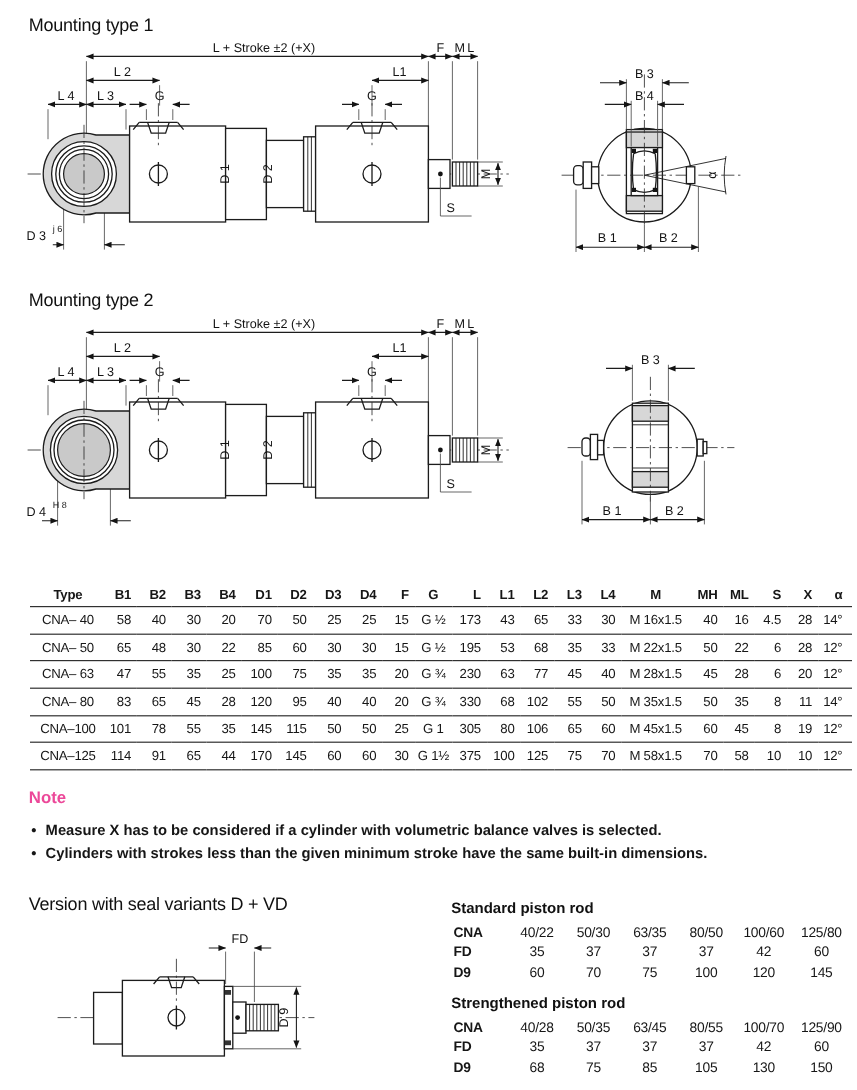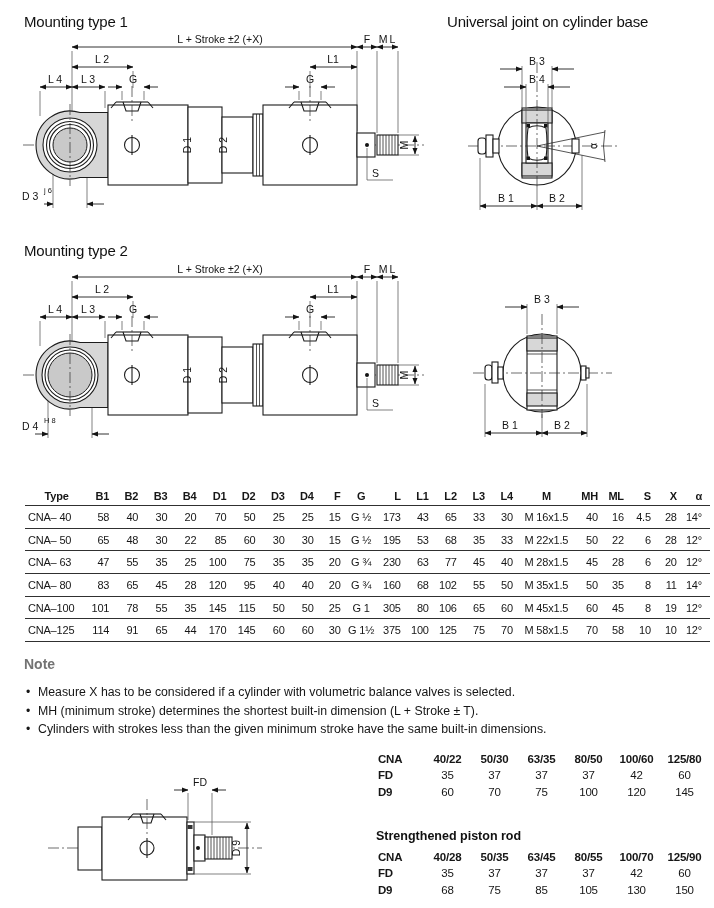--- a/index.html
+++ b/index.html
@@ -17,43 +17,42 @@
   .gray{fill:#d7d7d7;stroke:#1c1c1c;stroke-width:1.1;}
   .gray2{fill:#c9c9c9;stroke:#1c1c1c;stroke-width:1;}
   .ext{fill:none;stroke:#4a4a4a;stroke-width:0.7;}
   .dim{fill:none;stroke:#1c1c1c;stroke-width:0.9;}
   .cl{fill:none;stroke:#2f2f2f;stroke-width:0.7;stroke-dasharray:11 3 2 3;}
   
   table.main{border-collapse:collapse;table-layout:fixed;width:685px;font-size:11px;letter-spacing:-0.2px;}
   table.main th{font-weight:bold;border-bottom:1.6px solid #303030;height:18px;padding:0;}
   table.main td{border-bottom:1px solid #303030;height:21.7px;padding:0;font-weight:normal;}
   table.main .num{text-align:right;padding-right:5px;}
-  table.main .typ{text-align:left;padding-left:3px;}
+  table.main .typ{text-align:center;padding-left:3px;}
   table.main th.typ{text-align:center;}
   table.main .g{text-align:center;}
   table.main .m{text-align:center;}
   table.main .al{text-align:right;padding-right:8px;}
   
-  .note-title{font-size:14px;font-weight:bold;margin:0;color:#737373;}
-  ul.note{list-style:none;margin:8px 0 0 0;padding:0;width:600px;}
+  .note-title{font-size:14px;font-weight:bold;margin:0;color:#ec4899;}
+  ul.note{list-style:none;margin:8px 0 0 0;padding:0;width:600px;font-weight:bold;}
   ul.note li{font-size:12.3px;line-height:13px;margin-bottom:5.5px;padding-left:14px;position:relative;color:#161616;}
   ul.note li::before{content:"\2022";position:absolute;left:2px;top:0;}
   
   table.rod{border-collapse:collapse;table-layout:fixed;width:334px;font-size:11.5px;letter-spacing:-0.2px;}
-  table.rod th{font-weight:bold;height:17px;padding:0;text-align:center;}
+  table.rod th{font-weight:normal;height:17px;padding:0;text-align:center;}
   table.rod td{height:16.5px;padding:0;text-align:center;font-weight:normal;}
   table.rod th.lbl,table.rod td.lbl{text-align:left;padding-left:4px;font-weight:bold;}
 </style>
 </head>
 <body>
 
 <div id="page">
 
   <h2 class="abs sec-title" style="left:24px;top:13px;">Mounting type 1</h2>
-  <h2 class="abs sec-title" style="left:447px;top:13px;">Universal joint on cylinder base</h2>
   <h2 class="abs sec-title" style="left:24px;top:242px;">Mounting type 2</h2>
 
   <svg class="abs" style="left:20px;top:28px;" width="420" height="200" viewBox="0 0 420 200">
     <defs>
       <marker id="ah" viewBox="0 0 10 8" refX="9.5" refY="4" markerWidth="7" markerHeight="6" orient="auto-start-reverse">
         <path d="M0 0 L10 4 L0 8 Z" fill="#141414"></path>
       </marker>
     </defs>
     <line class="cl" x1="3" y1="117" x2="404" y2="117"></line>
 
@@ -464,21 +463,21 @@
           <td class="num">83</td>
           <td class="num">65</td>
           <td class="num">45</td>
           <td class="num">28</td>
           <td class="num">120</td>
           <td class="num">95</td>
           <td class="num">40</td>
           <td class="num">40</td>
           <td class="num">20</td>
           <td class="g">G ¾</td>
-          <td class="num">160</td>
+          <td class="num">330</td>
           <td class="num">68</td>
           <td class="num">102</td>
           <td class="num">55</td>
           <td class="num">50</td>
           <td class="m">M 35x1.5</td>
           <td class="num">50</td>
           <td class="num">35</td>
           <td class="num">8</td>
           <td class="num">11</td>
           <td class="num al">14°</td>
@@ -532,24 +531,24 @@
           <td class="num">10</td>
           <td class="num">10</td>
           <td class="num al">12°</td>
         </tr>
       </tbody>
   </table>
 
   <h3 class="abs note-title" style="left:24px;top:656px;">Note</h3>
   <ul class="note abs" style="left:24px;top:678px;">
     <li>Measure X has to be considered if a cylinder with volumetric balance valves is selected.</li>
-    <li>MH (minimum stroke) determines the shortest built-in dimension (L + Stroke ± T).</li>
     <li>Cylinders with strokes less than the given minimum stroke have the same built-in dimensions.</li>
   </ul>
 
+  <h2 class="abs sec-title" style="left:24px;top:745px;">Version with seal variants D + VD</h2>
 
   <svg class="abs" style="left:40px;top:772px;" width="230" height="120" viewBox="0 0 230 120">
     <line class="cl" x1="8" y1="76" x2="222" y2="76"></line>
     <g>
       <rect class="white" x="38" y="55" width="24" height="43"></rect>
       <rect class="white" x="62" y="45" width="85" height="63"></rect>
       <line class="ln" x1="93" y1="42" x2="121" y2="42"></line>
       <path class="ln" d="M93 42 L88 48 M121 42 L126 48"></path>
       <path class="ln" d="M100 42 L103 51 L111 51 L114 42"></path>
       <line class="cl" x1="107" y1="27" x2="107" y2="62"></line>
@@ -574,20 +573,21 @@
     <g>
       <line class="dim" x1="134" y1="18" x2="148" y2="18" marker-end="url(#ah)"></line>
       <line class="dim" x1="172" y1="18" x2="186" y2="18" marker-start="url(#ah)"></line>
       <line class="dim" x1="207" y1="51" x2="207" y2="101" marker-start="url(#ah)" marker-end="url(#ah)"></line>
     </g>
     <text x="160" y="14" text-anchor="middle">FD</text>
     <text transform="rotate(-90 200 76)" x="200" y="76" text-anchor="middle">D 9</text>
   </svg>
 
   <div class="abs" style="left:374px;top:750px;">
+    <h4 class="sub-title">Standard piston rod</h4>
     <table class="rod">
       <colgroup>
         <col style="width:50px">
           <col style="width:47px">
           <col style="width:47px">
           <col style="width:47px">
         <col style="width:47px">
           <col style="width:49px">
           <col style="width:47px">
       </colgroup>

